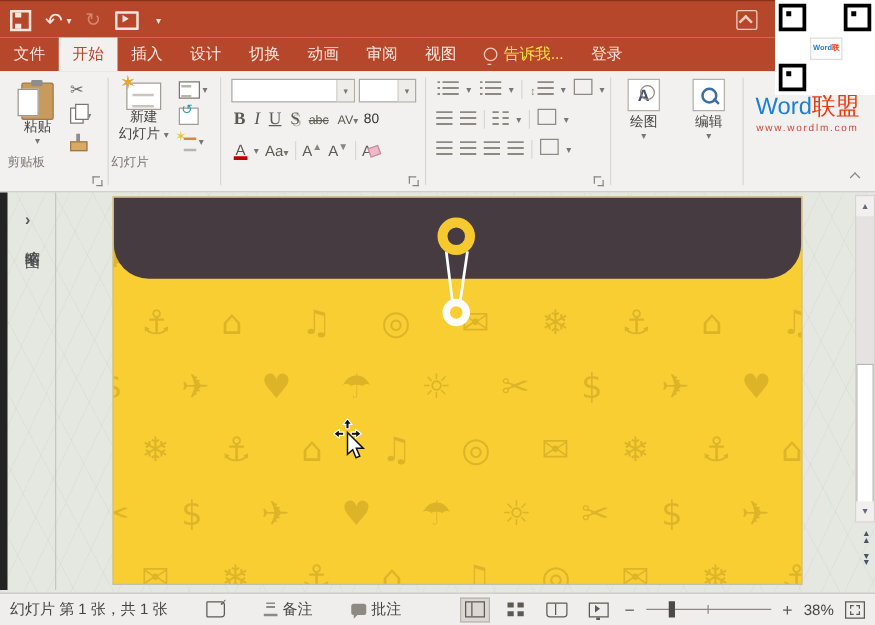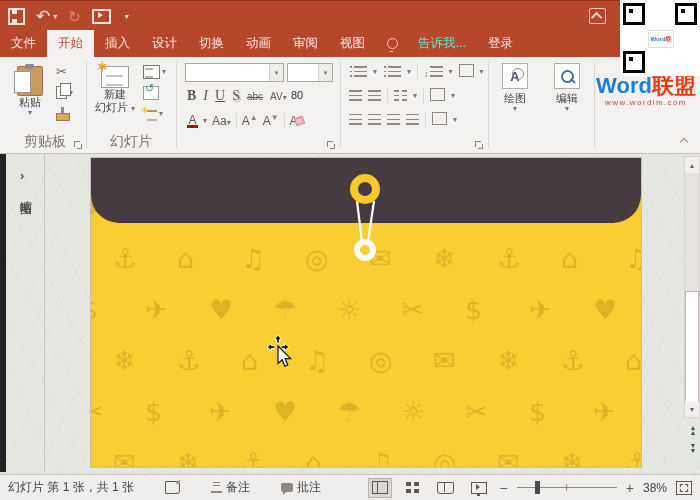--- a/index.html
+++ b/index.html
@@ -19,28 +19,28 @@
   .i-show::before{content:"";position:absolute;left:4px;top:1px;width:0;height:0;border-left:5px solid #F7E6DF;border-top:3px solid transparent;border-bottom:3px solid transparent;}
   .dd-sm{font-size:8px;color:#F7E6DF;margin-left:3px;}
   .win-title{position:absolute;left:150px;right:150px;top:0;height:30px;display:flex;align-items:center;justify-content:center;color:#F6DCD2;font-size:12px;letter-spacing:.3px;}
   .ribbon-display-btn{position:absolute;right:94px;top:7px;width:15px;height:14px;border:1px solid #F0CFC3;border-radius:2px;display:flex;align-items:center;justify-content:center;}
   .ribbon-display-btn i{width:6px;height:6px;border-top:2px solid #F0CFC3;border-left:2px solid #F0CFC3;transform:rotate(45deg) translateY(2px);}
 
   
   .tabrow{position:absolute;left:0;top:30px;width:700px;height:27px;background:#B7472A;display:flex;align-items:stretch;}
   .tab{display:flex;align-items:center;padding:0 11px;color:#FBEAE3;font-size:12.5px;cursor:default;white-space:nowrap;}
   .tab.active{background:#F3F1EF;color:#B7472A;}
-  .tab.tellme{color:#5eead4;gap:20px;}
+  .tab.tellme{color:#fde047;gap:5px;}
   .i-bulb{width:9px;height:9px;border:1.5px solid #F3C9BA;border-radius:50%;position:relative;display:inline-block;}
   .i-bulb::after{content:"";position:absolute;left:2px;top:9px;width:3px;height:3px;border-bottom:1.5px solid #F3C9BA;}
 
   
   .ribbon{position:absolute;left:0;top:57px;width:700px;height:97px;background:#F3F1EF;border-bottom:1px solid #C9C4BF;box-sizing:border-box;}
   .rgroup{position:absolute;top:0;height:96px;}
-  .group-label{position:absolute;bottom:2px;left:0;right:0;text-align:center;font-size:14px;color:#7B756F;}
+  .group-label{position:absolute;bottom:16px;left:0;right:0;font-size:10px;color:#7B756F;}
   .vdiv{position:absolute;top:5px;bottom:5px;width:1px;background:#DAD6D1;}
   .launcher{position:absolute;bottom:4px;width:8px;height:8px;}
   .launcher::before{content:"";position:absolute;left:0;top:0;width:5px;height:5px;border-left:1px solid #8A857F;border-top:1px solid #8A857F;}
   .launcher::after{content:"";position:absolute;right:0;bottom:0;width:4px;height:4px;border-right:1px solid #8A857F;border-bottom:1px solid #8A857F;}
   .bigbtn{display:flex;flex-direction:column;align-items:center;color:#444;font-size:11px;line-height:13px;}
   .dd{font-size:8px;color:#777;line-height:8px;}
   .mini-col{position:absolute;display:flex;flex-direction:column;gap:4px;}
   .mini{height:17px;display:flex;align-items:center;gap:2px;color:#6E6963;font-size:13px;}
   
   .i-clipboard{width:24px;height:28px;background:#C89A5B;border:1px solid #9D7845;border-radius:2px;position:relative;margin-top:7px;}
@@ -85,21 +85,21 @@
   
   .tool-icon-box{width:24px;height:24px;border:1px solid #B4AFA9;background:#fff;display:flex;align-items:center;justify-content:center;margin-top:6px;position:relative;}
   .i-draw{font-size:13px;color:#44546A;font-weight:bold;}
   .i-draw::after{content:"";position:absolute;right:3px;top:4px;width:10px;height:10px;border:1.5px solid #8E8983;border-radius:50%;}
   .i-mag{width:9px;height:9px;border:2px solid #3C6E9F;border-radius:50%;position:relative;}
   .i-mag::after{content:"";position:absolute;left:7px;top:8px;width:6px;height:2px;background:#3C6E9F;transform:rotate(45deg);}
   .collapse-chevron{position:absolute;right:12px;bottom:8px;width:8px;height:8px;}
   .collapse-chevron::before{content:"";position:absolute;left:1px;top:2px;width:5px;height:5px;border-top:1.5px solid #8A857F;border-left:1.5px solid #8A857F;transform:rotate(45deg);}
   
   .brand{position:absolute;right:0px;top:18px;width:108px;text-align:center;}
-  .brand-line{font-weight:bold;font-size:22px;line-height:22px;white-space:nowrap;}
+  .brand-line{font-weight:normal;font-size:19px;line-height:22px;white-space:nowrap;}
   .brand-word{color:#1B7ED9;}
   .brand-union{color:#E83A10;}
   .brand-url{font-size:8px;color:#C9473A;letter-spacing:1.4px;margin-top:1px;}
 
   
   .qr{position:absolute;right:0;top:0;width:80px;height:76px;background:#fff;z-index:60;
       background-image:
         repeating-linear-gradient(0deg, rgba(0,0,0,.9) 0 3px, transparent 3px 7px),
         repeating-linear-gradient(90deg, rgba(0,0,0,.85) 0 3px, transparent 3px 6px);
       background-blend-mode:screen;}

